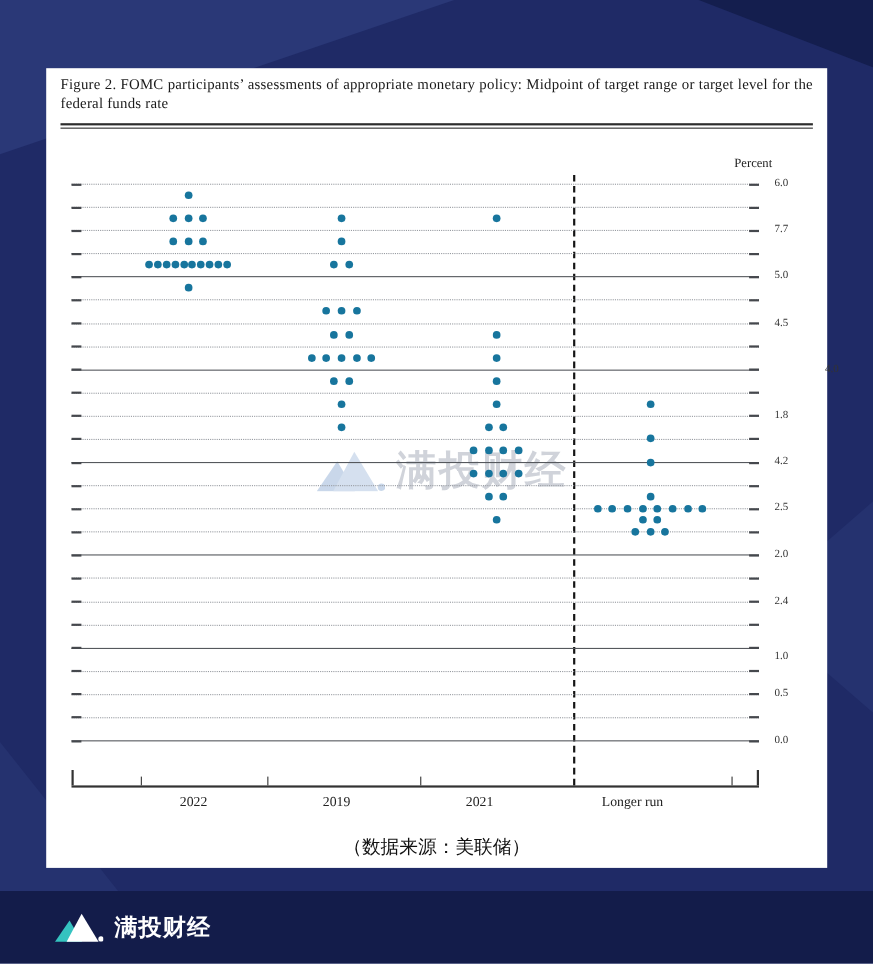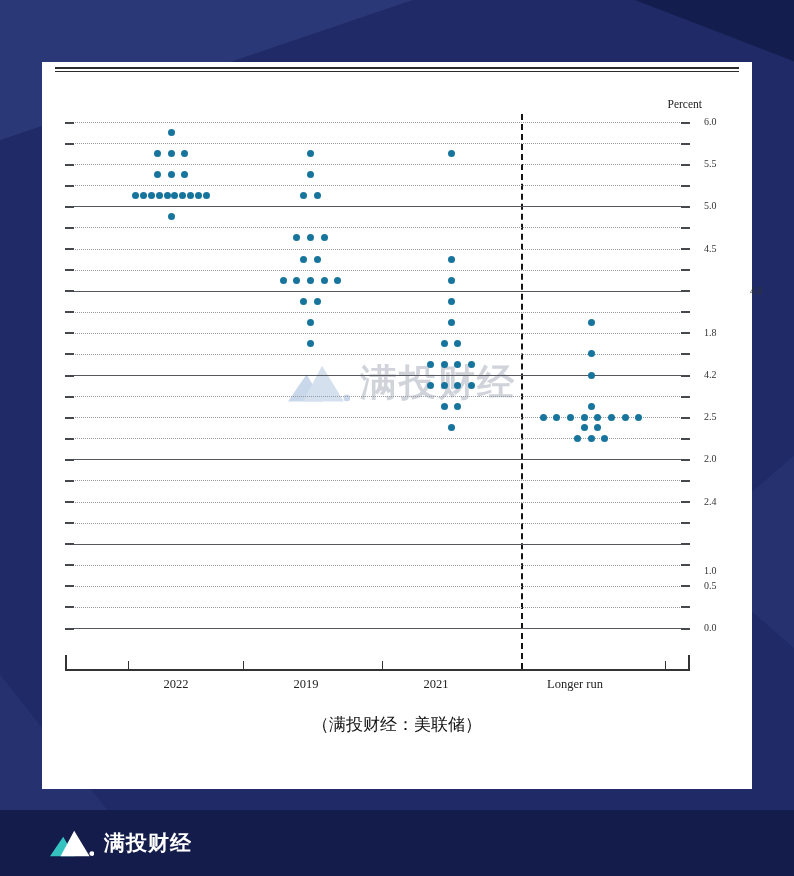--- a/index.html
+++ b/index.html
@@ -34,20 +34,23 @@
 </style>
 </head>
 <body>
 
 <div class="bg-shape bg-topleft"></div>
 <div class="bg-shape bg-topright"></div>
 <div class="bg-shape bg-right"></div>
 <div class="bg-shape bg-bottomleft"></div>
 
 <div class="card">
+  <div class="title-block">
+    <div class="figure-title">Figure 2.  FOMC participants’ assessments of appropriate monetary policy:  Midpoint of target range or target level for the federal funds rate</div>
+  </div>
   <div class="title-rule"></div>
 
   <div class="chart">
     <div class="percent-label">Percent</div>
 
     <div class="watermark">
       <svg width="62" height="38" viewBox="0 0 100 60">
         <polygon points="0,60 30,16 56,60" fill="#9db8da"></polygon>
         <polygon points="24,60 55,2 90,60" fill="#b3c8e2"></polygon>
         <circle cx="95" cy="54" r="5.5" fill="#9db8da"></circle>
@@ -126,30 +129,30 @@
       <div class="gridline minor" style="top: 92.1685px;"></div>
       <div class="end-tick" style="left: 23px; top: 91.6685px;"></div>
       <div class="end-tick" style="left: 639px; top: 91.6685px;"></div>
       <div class="gridline minor" style="top: 71.0853px;"></div>
       <div class="end-tick" style="left: 23px; top: 70.5853px;"></div>
       <div class="end-tick" style="left: 639px; top: 70.5853px;"></div>
       <div class="gridline minor" style="top: 50.002px;"></div>
       <div class="end-tick" style="left: 23px; top: 49.502px;"></div>
       <div class="end-tick" style="left: 639px; top: 49.502px;"></div>
       <div class="ytick-label" style="top: 44.002px;">6.0</div>
-      <div class="ytick-label" style="top: 86.1685px;">5.5</div>
+      <div class="ytick-label" style="top: 86.1685px;">7.7</div>
       <div class="ytick-label" style="top: 128.335px;">5.0</div>
       <div class="ytick-label" style="top: 170.501px;">4.5</div>
       <div class="ytick-label" style="top: 212.668px; margin-left: 46px;">4.0</div>
       <div class="ytick-label" style="top: 254.834px;">1.8</div>
       <div class="ytick-label" style="top: 297.001px;">4.2</div>
       <div class="ytick-label" style="top: 339.168px;">2.5</div>
       <div class="ytick-label" style="top: 381.334px;">2.0</div>
       <div class="ytick-label" style="top: 423.5px;">2.4</div>
-      <div class="ytick-label" style="top: 493px; font-family: Liberation Serif, serif;">1.0</div>
+      <div class="ytick-label" style="top: 474px; font-family: Liberation Serif, serif;">1.0</div>
       <div class="ytick-label" style="top: 507.833px;">0.5</div>
       <div class="ytick-label" style="top: 550px;">0.0</div>
       <div class="axis-cap" style="left: 23px;"></div>
       <div class="axis-cap" style="left: 646px;"></div>
       <div class="axis-tick" style="left: 86px;"></div>
       <div class="axis-tick" style="left: 201px;"></div>
       <div class="axis-tick" style="left: 340px;"></div>
       <div class="axis-tick" style="left: 623px;"></div>
       <div class="x-label" style="left: 84px;">2022</div>
       <div class="dot" style="background: rgb(23, 117, 157); left: 125.5px; top: 57.0436px;"></div>
@@ -221,21 +224,21 @@
       <div class="dot" style="background: rgb(23, 117, 157); left: 566.05px; top: 341.668px;"></div>
       <div class="dot" style="background: rgb(23, 117, 157); left: 579.75px; top: 341.668px;"></div>
       <div class="dot" style="background: rgb(23, 117, 157); left: 593.45px; top: 341.668px;"></div>
       <div class="dot" style="background: rgb(23, 117, 157); left: 538.65px; top: 352.209px;"></div>
       <div class="dot" style="background: rgb(23, 117, 157); left: 552.35px; top: 352.209px;"></div>
       <div class="dot" style="background: rgb(23, 117, 157); left: 531.8px; top: 362.751px;"></div>
       <div class="dot" style="background: rgb(23, 117, 157); left: 545.5px; top: 362.751px;"></div>
       <div class="dot" style="background: rgb(23, 117, 157); left: 559.2px; top: 362.751px;"></div>
     </div>
 
-  <div class="caption">（满投财经：美联储）</div>
+  <div class="caption">（数据来源：美联储）</div>
 </div>
 
 <div class="footer-bar">
   <svg width="44" height="28" viewBox="0 0 100 60">
     <polygon points="0,60 30,16 56,60" fill="#35c3c0"></polygon>
     <polygon points="24,60 55,2 90,60" fill="#ffffff"></polygon>
     <circle cx="95" cy="54" r="5.5" fill="#ffffff"></circle>
   </svg>
   <span class="footer-brand">满投财经</span>
 </div>

